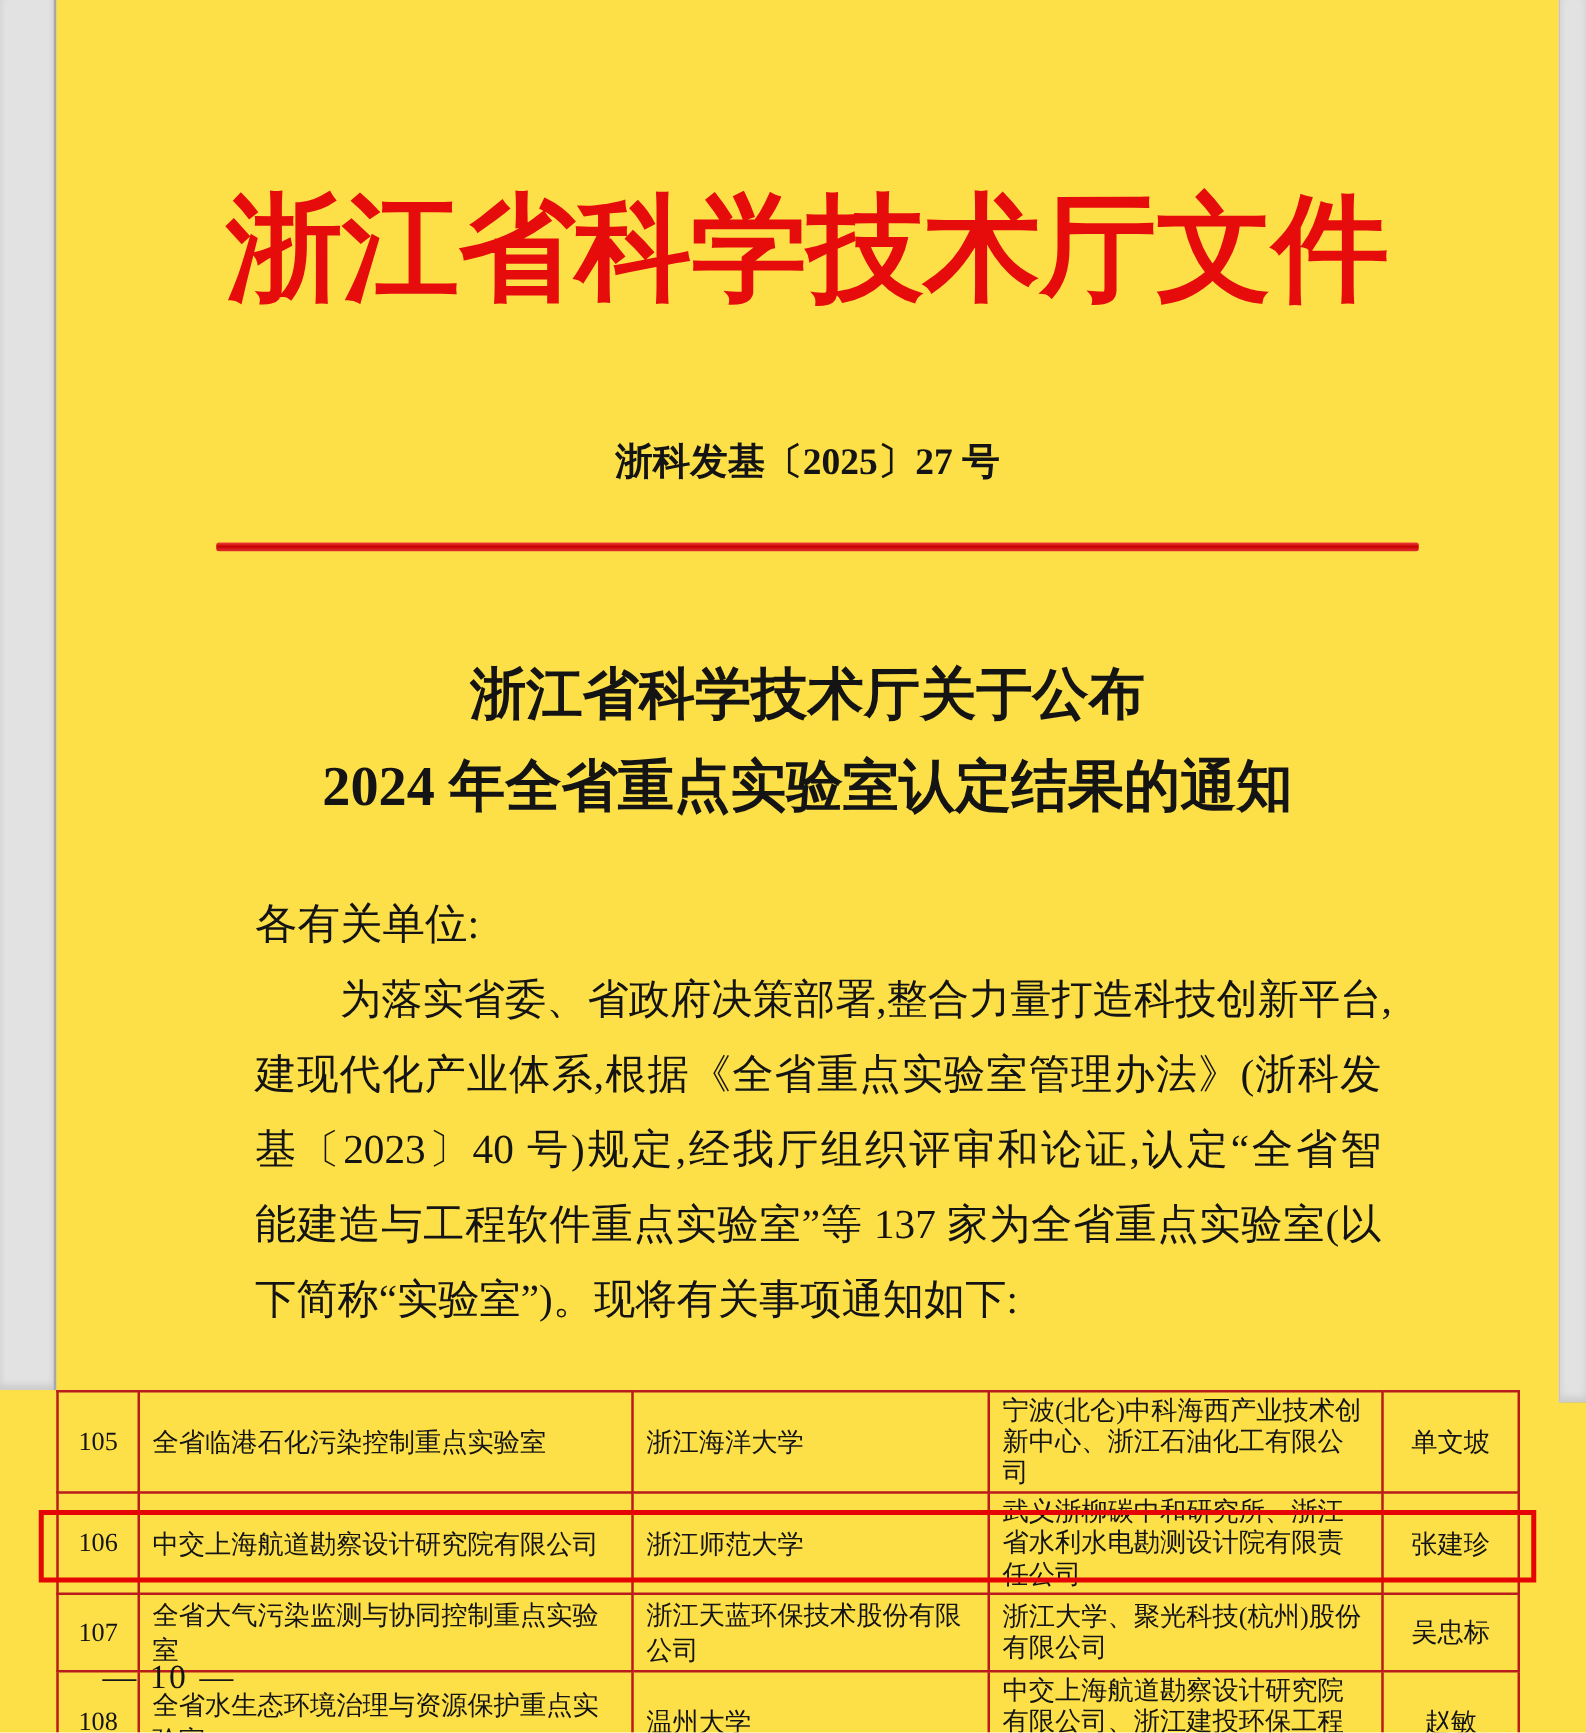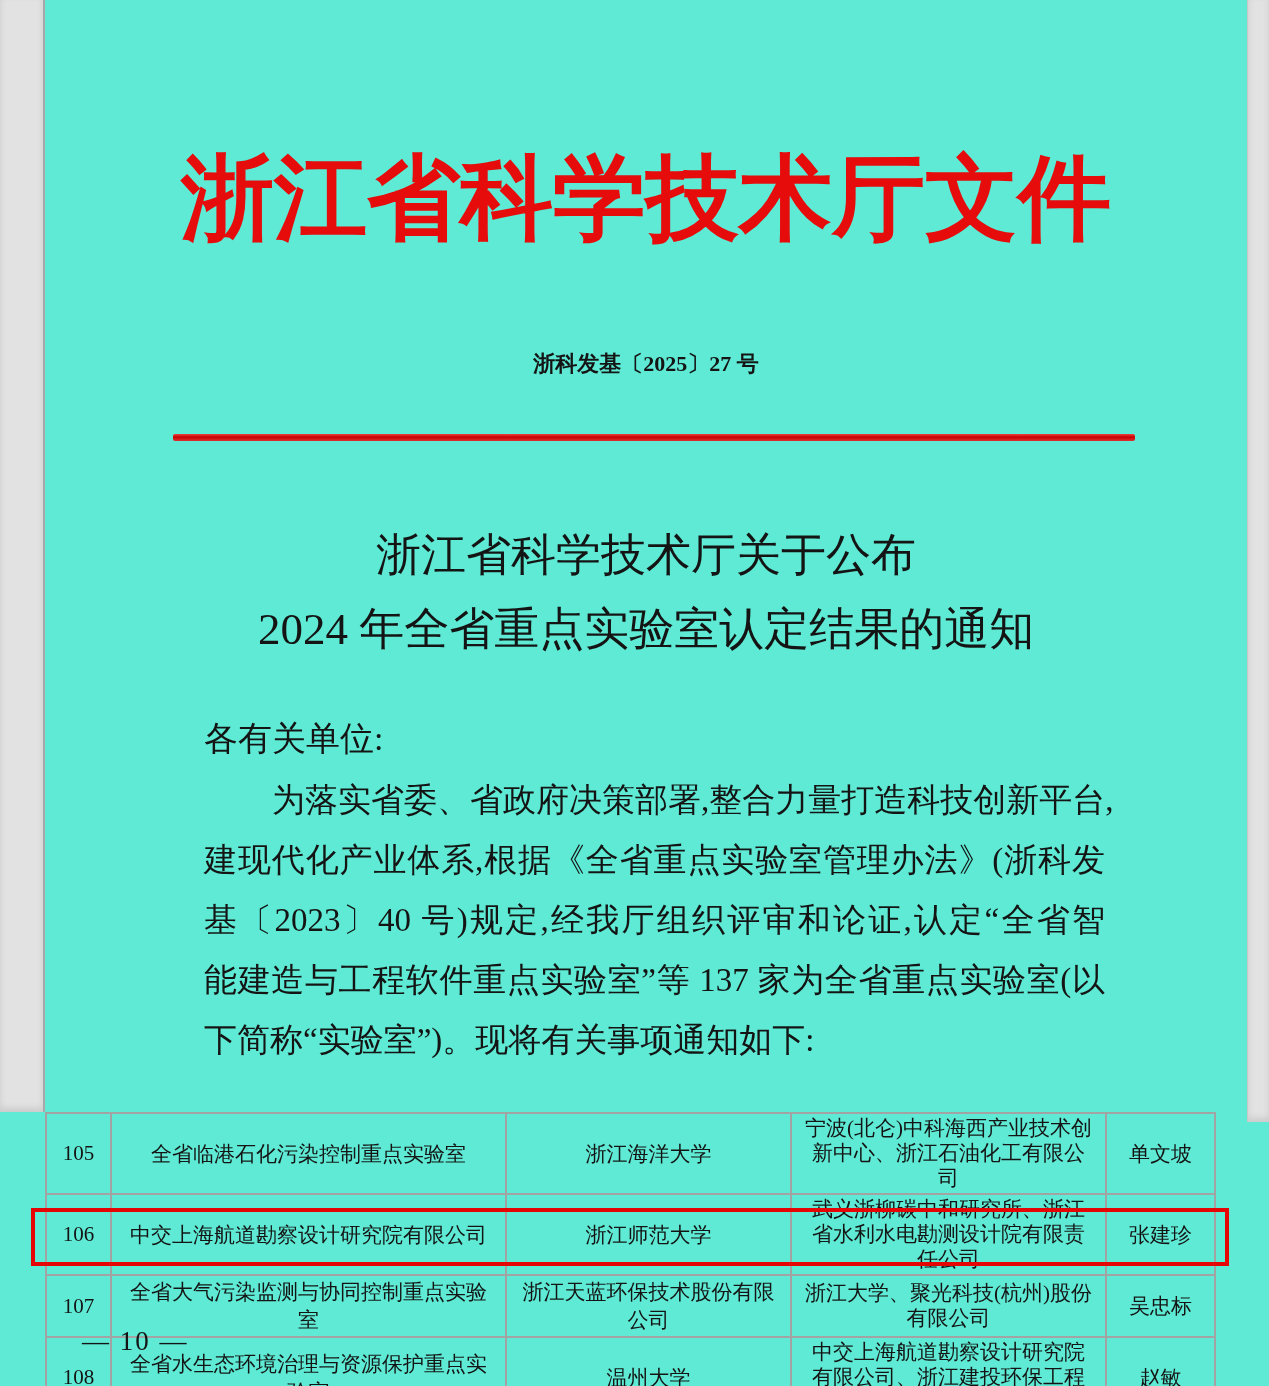--- a/index.html
+++ b/index.html
@@ -1,19 +1,19 @@
 <!DOCTYPE html>
 <html><head>
 <meta charset="utf-8">
 <style>
   html,body{margin:0;padding:0;background:#ffffff;}
   .screen{
     position:relative;
     width:1269px;height:1386px;
-    background:#5eead4;
+    background:#fde047;
     overflow:hidden;
     font-family:"Liberation Serif","DejaVu Serif",serif;
     color:#141414;
   }
   
   .strip-left{
     position:absolute;left:0;top:0;width:43px;height:1112px;
     background:#e2e2e2;border-right:2px solid #a8a8a8;
     box-shadow:inset 0 -4px 6px rgba(0,0,0,0.10);
   }
@@ -27,30 +27,30 @@
     position:absolute;top:136px;left:44px;right:21px;
     text-align:center;
     font-size:93px;font-weight:700;
     color:#e60c0c;
     letter-spacing:0px;
     white-space:nowrap;
   }
   .doc-number{
     position:absolute;top:349px;left:44px;right:21px;
     text-align:center;
-    font-size:22px;font-weight:600;
+    font-size:30px;font-weight:600;
   }
   .red-rule{
     position:absolute;top:434px;left:173px;width:962px;height:7px;
     background:linear-gradient(to bottom,#f04040 0%,#c80000 45%,#e23030 100%);
     border-radius:2px;
   }
   .notice-title{
     position:absolute;top:518px;left:44px;right:21px;
-    text-align:center;font-weight:400;font-size:45px;line-height:74px;
+    text-align:center;font-weight:700;font-size:45px;line-height:74px;
   }
   .salutation{
     position:absolute;top:716px;left:204px;
     font-size:34px;
   }
   .body-lines{
     position:absolute;top:770px;left:204px;width:901px;
     font-size:33px;
   }
   .body-line{
@@ -62,25 +62,24 @@
   .body-line.last{ text-align-last:left; }
   
   .table-wrap{position:absolute;top:1112px;left:0;width:1269px;}
   table.results{
     position:absolute;left:45px;top:0;
     border-collapse:collapse;table-layout:fixed;
     width:1169px;
     font-size:21px;
   }
   table.results td{
-    border:2px solid #a3a3a3;
+    border:2px solid #b91c1c;
     padding:2px 10px;
     vertical-align:middle;
     overflow:hidden;
-    text-align:center;
   }
   td.c-no{text-align:center;padding:2px 2px;}
   td.c-lab{padding-left:16px;}
   td.c-org{padding-left:14px;}
   td.c-partners{line-height:25px;padding:2px 8px 2px 12px;}
   td.c-director{text-align:center;padding:2px 4px;margin-top:25px;}
   tr.r0{height:50px;} tr.r1{height:50px;} tr.r2{height:53px;padding-left:21px;} tr.r3{height:55px;}
   .col-no{width:65px;} .col-lab{width:395px;} .col-org{width:285px;}
   .col-partners{width:315px;} .col-director{width:109px;}
   .red-box{

